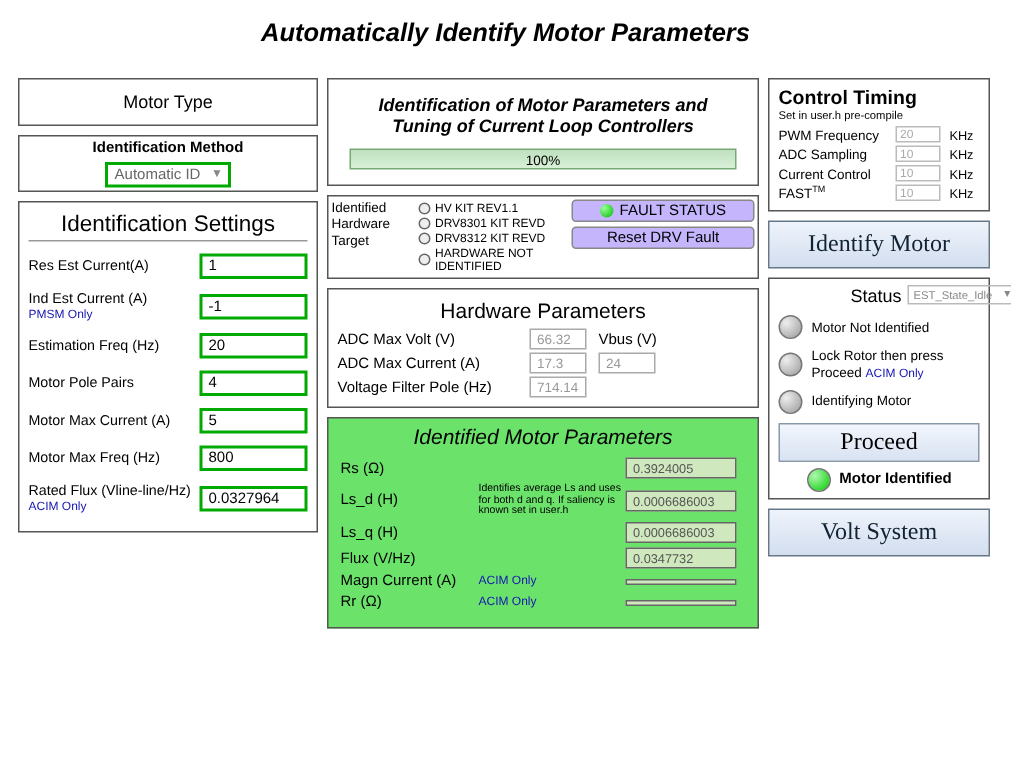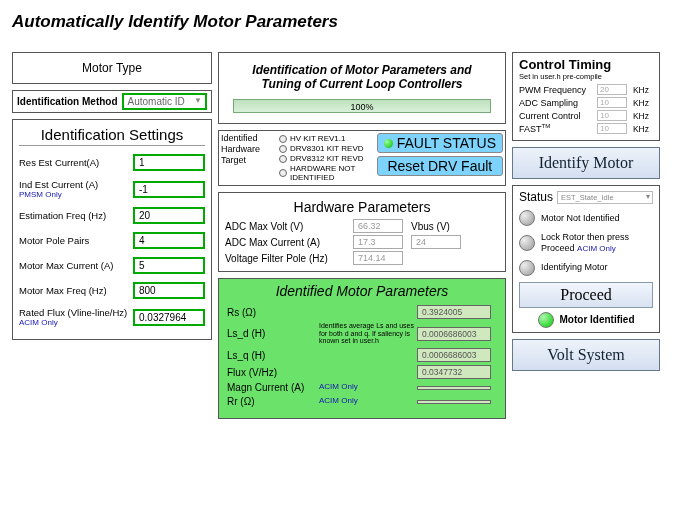--- a/index.html
+++ b/index.html
@@ -6,20 +6,21 @@
   body {
     font-family: Verdana, Arial, sans-serif;
     font-size: 11px;
     margin: 0;
     padding: 8px 12px;
     width: 674px;
     background: #fff;
     color: #000;
   }
   .title {
+    text-align: center;
     font-size: 17px;
     font-weight: bold;
     font-style: italic;
     margin-bottom: 20px;
     margin-top: 4px;
   }
   .cols {
     display: flex;
     gap: 6px;
   }
@@ -30,61 +31,61 @@
   .panel {
     border: 1px solid #555;
     padding: 4px 6px;
     background: #fff;
   }
   .motortype { display: flex; align-items: center; gap: 10px; font-size: 12px; padding: 8px 6px; flex-direction: column;}
   .radio-box { border: 2px solid #0a0; padding: 2px 6px; flex:1;}
   .radio-row { display:flex; align-items:center; gap:4px; font-size:13px;}
   .radio-dot { width:10px;height:10px;border:1px solid #777;border-radius:50%;display:inline-block;flex-shrink:0;}
   .radio-dot.sel::after{content:"";display:block;width:4px;height:4px;background:#333;border-radius:50%;margin:2px;}
-  .idmethod { display:flex; align-items:center; gap:4px; padding:2px 4px;}
+  .idmethod { display:flex; align-items:center; gap:4px; padding:2px 4px;flex-direction:column;}
   .idmethod-label{font-weight:bold;font-size:10px;}
   .dropdown {border:2px solid #0a0;background:#fff;padding:1px 18px 1px 4px;font-size:10px;position:relative;flex:1;color:#666;}
   .dropdown::after{content:"▼";position:absolute;right:3px;top:1px;font-size:8px;color:#888;}
   .section-title{font-size:15px;text-align:center;margin:2px 0 6px;border-bottom:1px solid #999;padding-bottom:2px;}
   .frow{display:flex;align-items:center;margin:8px 0;gap:4px;}
   .flabel{width:110px;font-size:9.5px;}
   .fsub{color:#1515b1;font-size:8px;display:block;}
   .ginput{border:2px solid #0a0;padding:1px 4px;width:72px;font-size:10px;}
   .c2top{text-align:center;font-weight:bold;font-style:italic;font-size:12px;padding:6px 10px 4px;}
   .progress{border:1px solid #7a7;height:14px;position:relative;margin:4px 8px 6px;background:linear-gradient(#bfe0bf,#d8f0d8);}
   .progress-txt{position:absolute;width:100%;text-align:center;font-size:9px;top:0;line-height:14px;}
   .hwrow{display:flex;gap:6px;align-items:flex-start;padding:2px;}
   .hwlabel{font-size:9px;width:52px;line-height:1.2;}
   .hwlist{font-size:8px;flex:1;}
   .hwit{display:flex;align-items:center;gap:3px;margin:1px 0;}
   .bullet{width:8px;height:8px;border-radius:50%;border:1px solid #666;background:#eee;flex-shrink:0;}
   .hwbtns{display:flex;flex-direction:column;gap:3px;}
-  .pill{border:1px solid #888;border-radius:3px;padding:1px 6px;font-size:14px;text-align:center;background:#7dd3fc;}
+  .pill{border:1px solid #888;border-radius:3px;padding:1px 18px;font-size:10px;text-align:center;background:#c4b5fd;}
   .pill.fault{display:flex;align-items:center;gap:4px;}
   .dot-g{width:9px;height:9px;border-radius:50%;background:radial-gradient(circle at 30% 30%,#9f9,#0b0);display:inline-block;}
   .hp-title{text-align:center;font-size:14px;margin:2px 0 4px;}
   .hprow{display:flex;align-items:center;font-size:10px;margin:2px 0;}
   .hplab{width:128px;}
-  .roval{border:1px solid #aaa;background:#fff;padding:1px 4px;width:50px;font-size:9px;color:#999;}
+  .roval{border:1px solid #aaa;background:#fff;padding:1px 4px;width:38px;font-size:9px;color:#999;}
   .vbuslab{width:56px;text-align:left;margin-left:8px;}
   .imp{background:#6be36b;padding:4px 8px 8px;}
   .imp .sec{font-size:14px;text-align:center;font-style:italic;margin-bottom:6px;}
   .improw{display:flex;align-items:center;font-size:10px;margin:3px 0;}
   .implab{width:92px;}
   .impnote{font-size:7px;width:98px;line-height:1.1;}
   .impacim{color:#1515b1;font-size:8px;}
   .impval{border:1px solid #666;background:#cfe8be;padding:1px 4px;width:74px;font-size:8.5px;color:#555;text-align:left;}
   .ct-title{font-weight:bold;font-size:13px;}
   .ct-sub{font-size:7.5px;margin-bottom:3px;}
   .ctrow{display:flex;align-items:center;font-size:9px;margin:2px 0;}
   .ctlab{width:78px;}
   .ctval{border:1px solid #bbb;width:30px;padding:0 2px;color:#aaa;font-size:8px;}
   .ctu{width:22px;text-align:right;font-size:8.5px;}
   .bigbtn{border:1px solid #678;background:linear-gradient(#eef3fb,#d3deef);text-align:center;font-size:16px;padding:6px 2px;color:#123;font-family:Georgia,serif;}
-  .status-head{display:flex;align-items:center;gap:4px;font-size:12px;}
+  .status-head{display:flex;align-items:flex-start;gap:4px;font-size:12px;margin-left:48px;}
   .status-dd{border:1px solid #bbb;font-size:7.5px;padding:1px 14px 1px 3px;position:relative;flex:1;color:#888;}
   .status-dd::after{content:"▾";position:absolute;right:2px;top:0;font-size:8px;}
   .srow{display:flex;align-items:center;gap:6px;margin:6px 0;font-size:9px;}
   .sball{width:16px;height:16px;border-radius:50%;background:radial-gradient(circle at 30% 30%,#eee,#999);border:1px solid #777;flex-shrink:0;}
   .sball.on{background:radial-gradient(circle at 30% 30%,#aff8af,#0c0);}
   .stxt{line-height:1.2;}
   .proceed{border:1px solid #89a;background:linear-gradient(#f2f6fd,#d8e2f1);text-align:center;font-size:16px;padding:3px;margin:2px 0 4px;font-family:Georgia,serif;}
   .mident{display:flex;align-items:center;gap:6px;font-weight:bold;font-size:10px;justify-content:center;}
   sup{font-size:6px;}
 </style>

